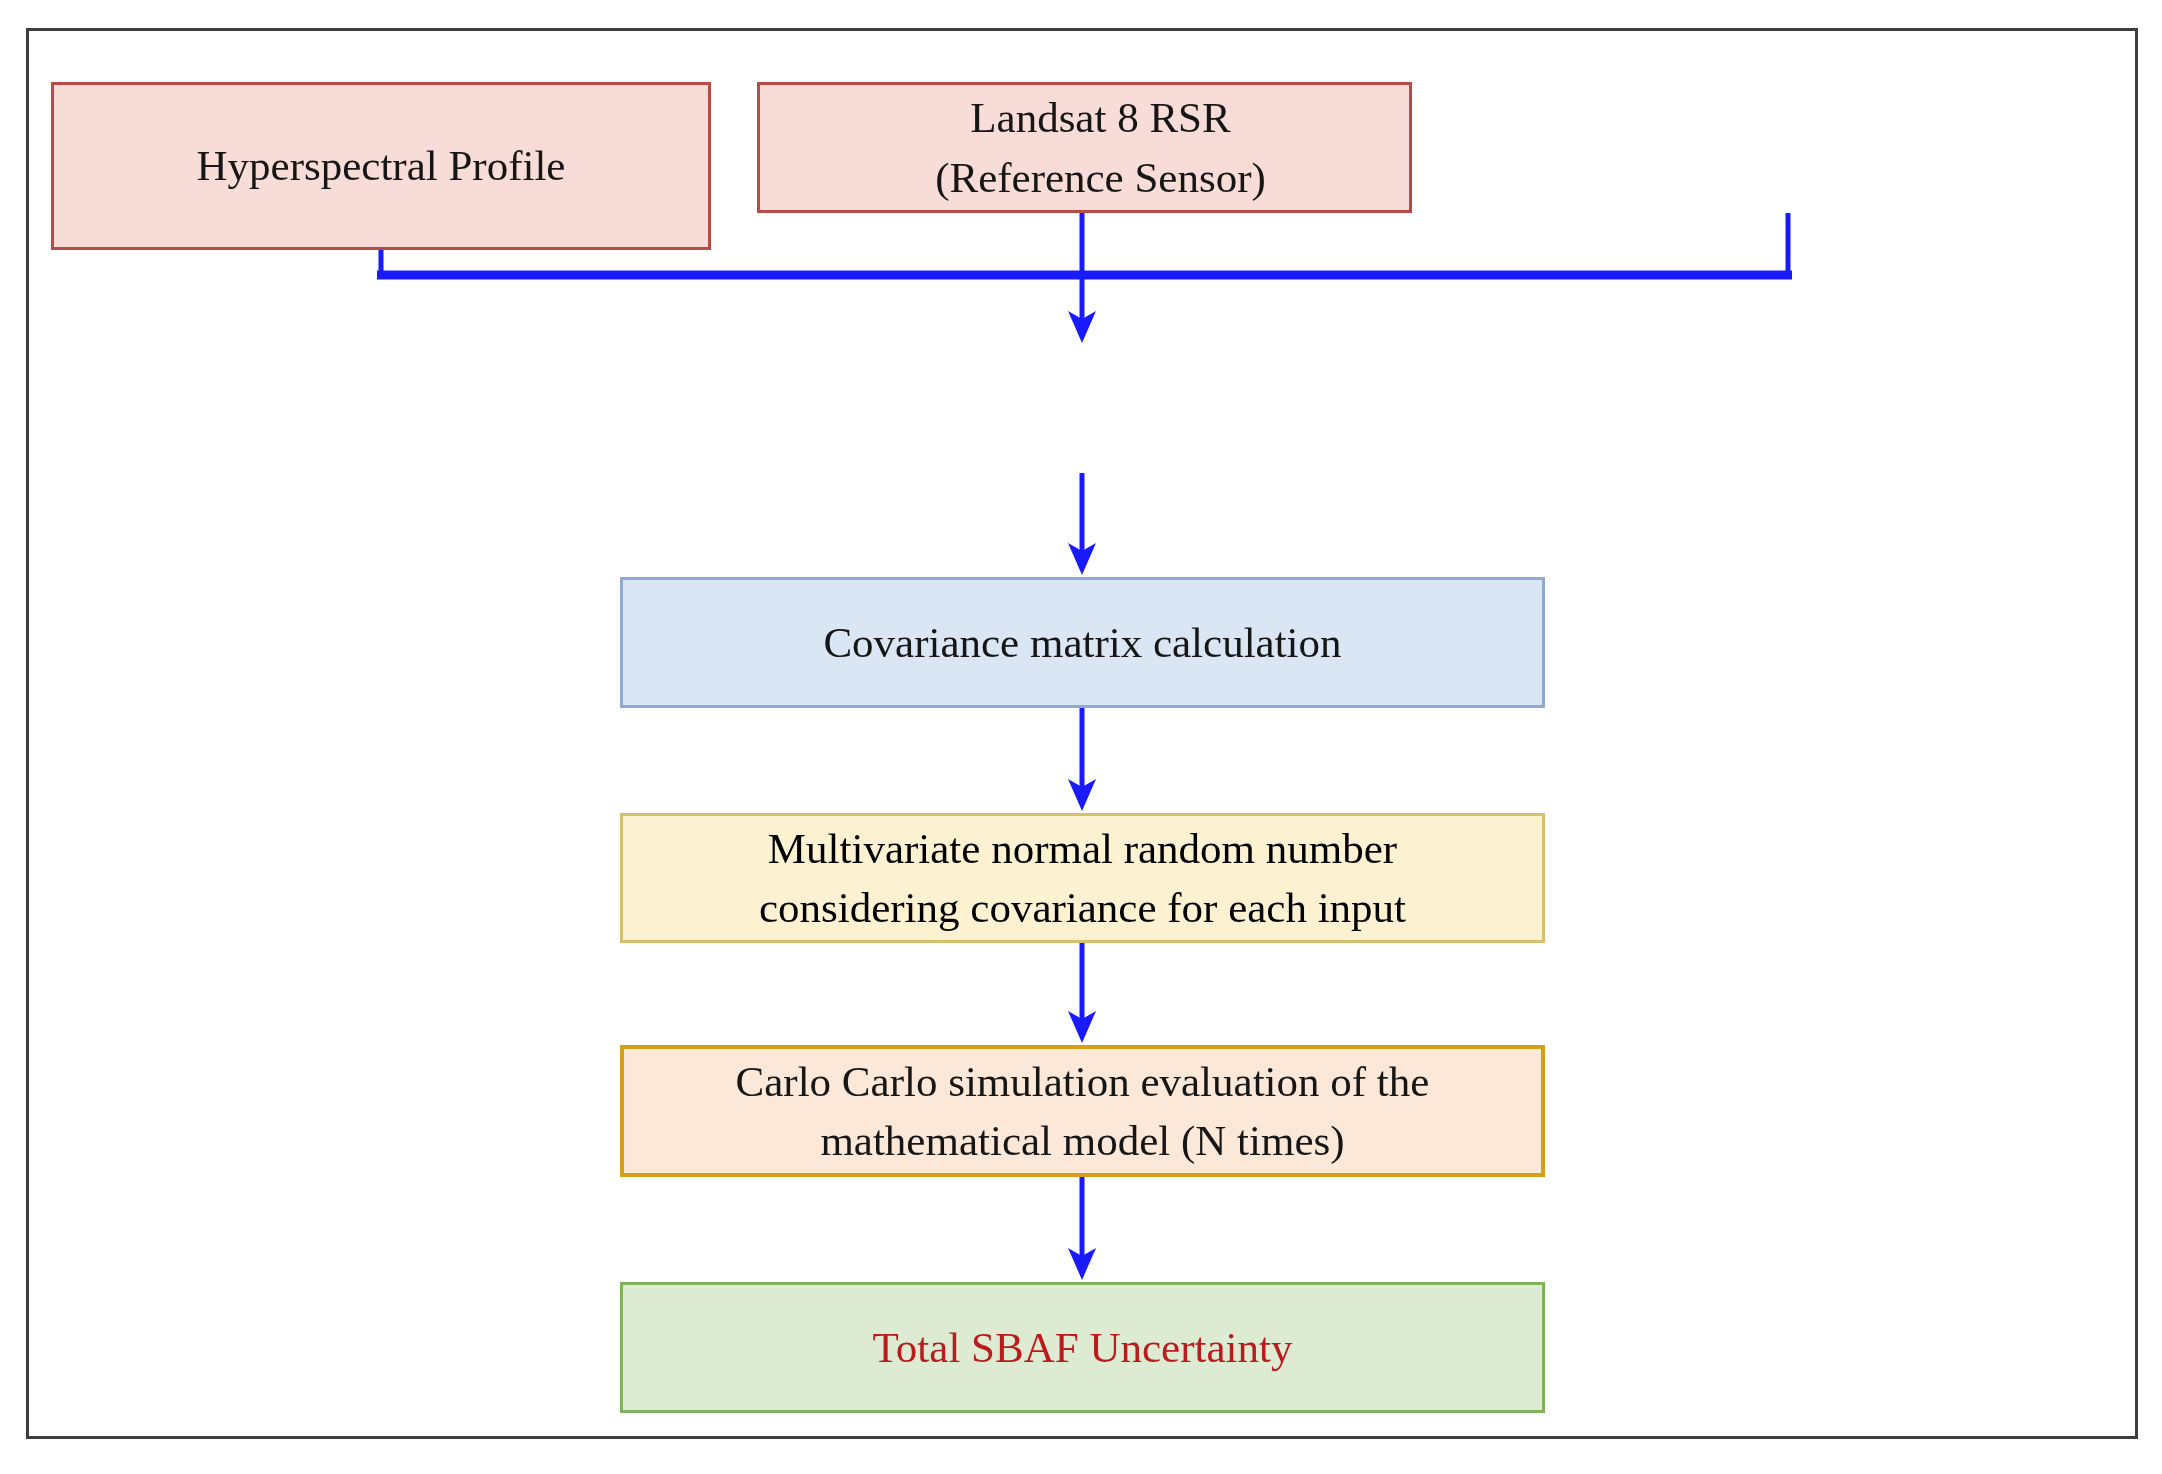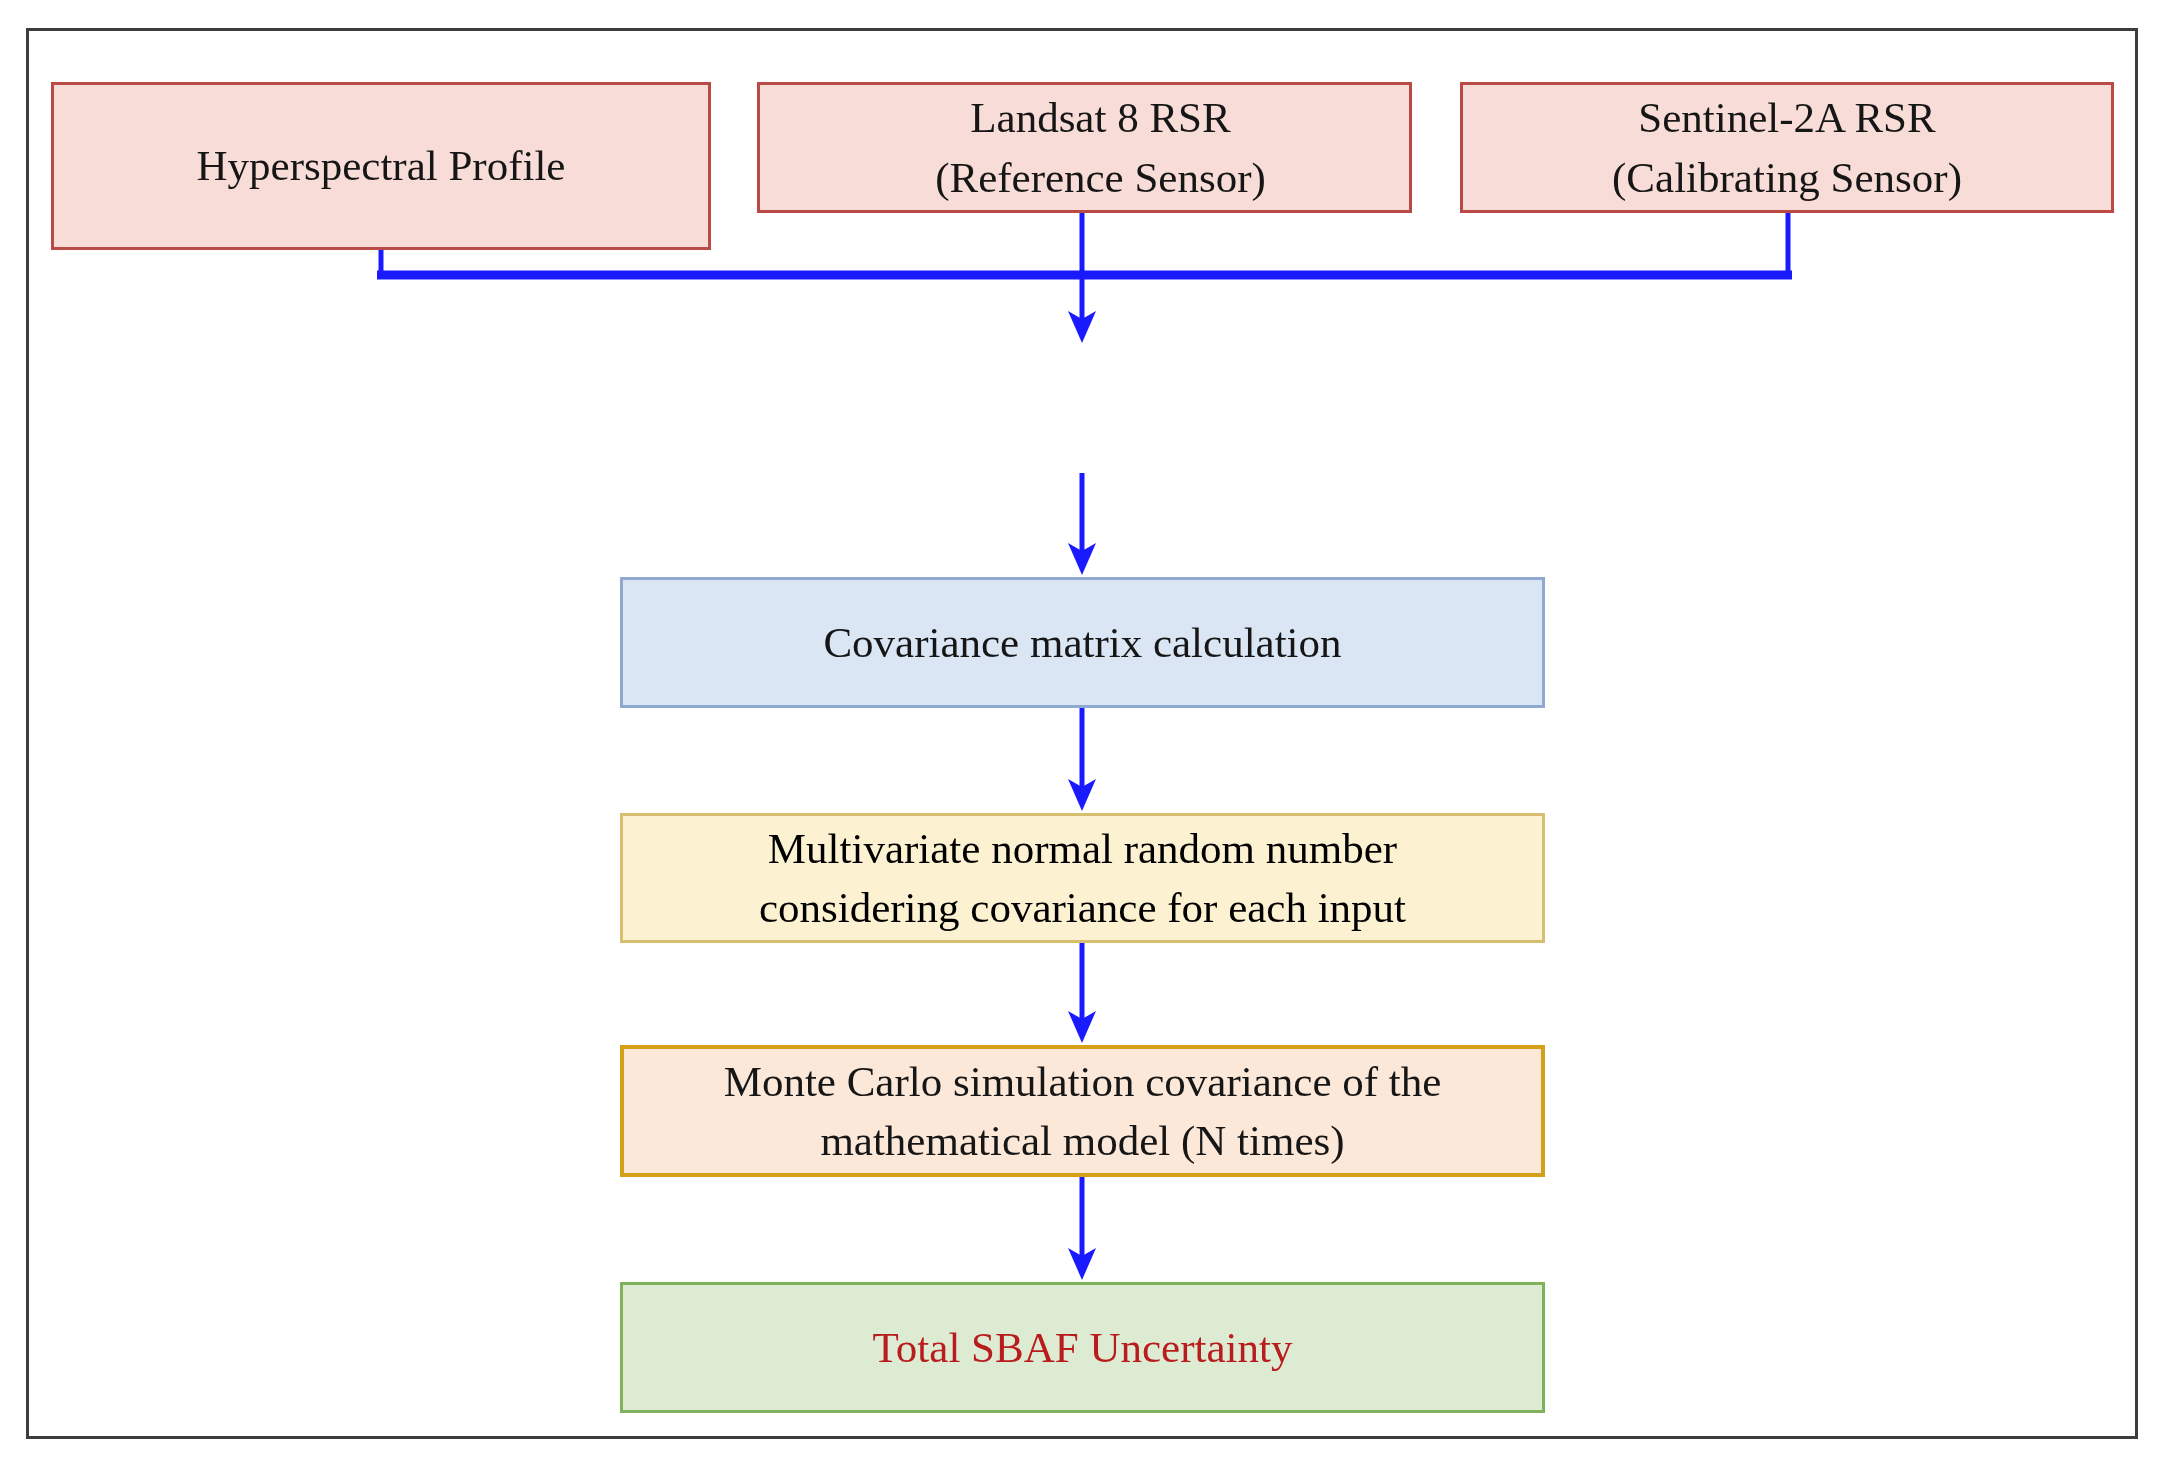--- a/index.html
+++ b/index.html
@@ -91,37 +91,33 @@
 
   <div class="node" data-node="hyperspectral" style="left: 51px; top: 82px; width: 660px; height: 168px; background-color: rgb(248, 220, 215); border-color: rgb(185, 74, 69); color: rgb(22, 22, 22);">
     <span>Hyperspectral Profile</span>
   </div>
 
   <div class="node" data-node="landsat" style="left: 757px; top: 82px; width: 655px; height: 131px; background-color: rgb(248, 220, 215); border-color: rgb(185, 74, 69); color: rgb(22, 22, 22); padding-left: 32px;">
     <span>Landsat 8 RSR
 (Reference Sensor)</span>
   </div>
 
-  <div class="node" data-node="sentinel" style="left: 1460px; top: 82px; width: 654px; height: 131px; background-color: rgb(248, 220, 215); border-color: rgb(185, 74, 69); color: rgb(22, 22, 22);">
-    <span>Sentinel-2A RSR
-(Calibrating Sensor)</span>
-  </div>
 
 
   <div class="node" data-node="covariance" style="left: 620px; top: 577px; width: 925px; height: 131px; background-color: rgb(219, 230, 245); border-color: rgb(143, 169, 208); color: rgb(22, 22, 22);">
     <span>Covariance matrix calculation</span>
   </div>
 
   <div class="node" data-node="multivariate" style="left: 620px; top: 813px; width: 925px; height: 130px; background-color: rgb(252, 242, 210); border-color: rgb(214, 191, 110); color: #000000;">
     <span>Multivariate normal random number
 considering covariance for each input</span>
   </div>
 
   <div class="node" data-node="montecarlo" style="left: 620px; top: 1045px; width: 925px; height: 132px; background-color: rgb(252, 232, 217); border-color: rgb(212, 160, 23); color: rgb(22, 22, 22);">
-    <span>Monte Carlo simulation covariance of the
+    <span>Carlo Carlo simulation evaluation of the
 mathematical model (N times)</span>
   </div>
 
   <div class="node" data-node="total" style="left: 620px; top: 1282px; width: 925px; height: 131px; background-color: rgb(222, 235, 211); border-color: rgb(127, 178, 91); color: #b91c1c;">
     <span>Total SBAF Uncertainty</span>
   </div>
 
 </div>
 
 </body></html>

